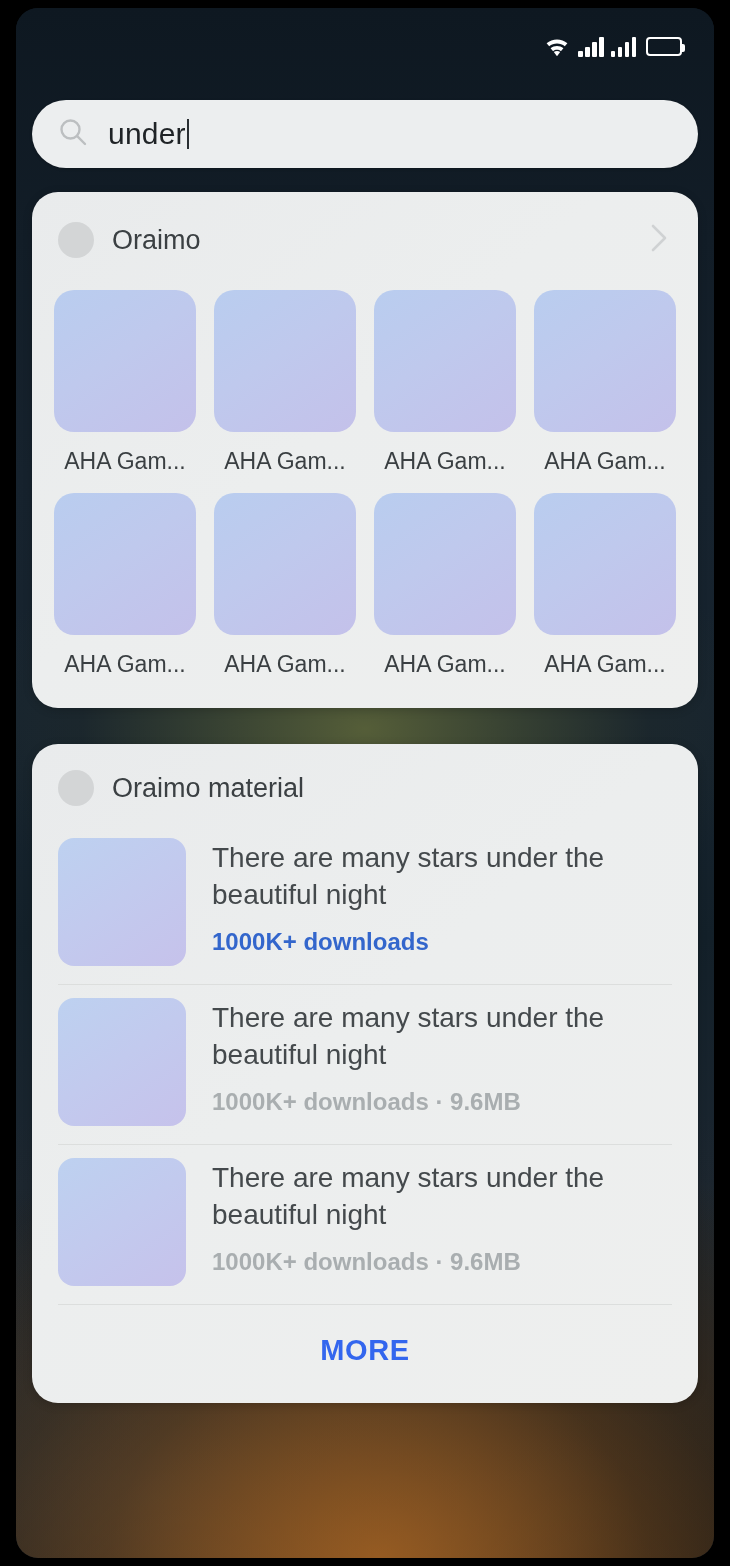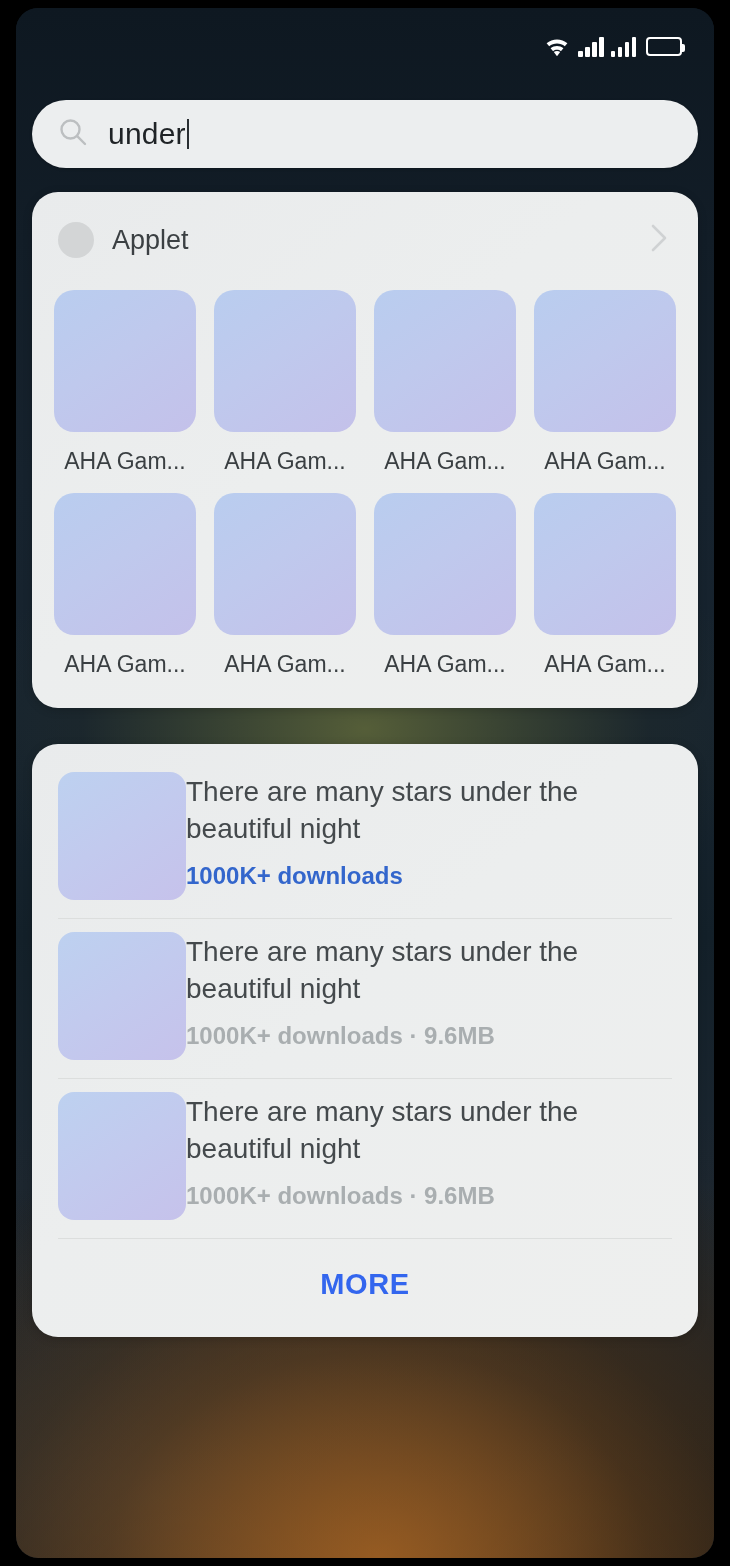--- a/index.html
+++ b/index.html
@@ -212,21 +212,21 @@
     height: 1px;
     background: #dcdedd;
   }
   .thumb {
     width: 128px;
     height: 128px;
     border-radius: 16px;
     flex: none;
     background: linear-gradient(145deg, #bdd1f0 0%, #c2caee 48%, #c6c2eb 100%);
   }
-  .item-text { flex: 1; min-width: 0; padding-top: 2px; }
+  .item-text { margin-left: 26px; flex: 1; min-width: 0; padding-top: 2px; }
   .item-title {
     font-size: 28px;
     line-height: 1.32;
     color: #44494c;
   }
   .item-meta {
     margin-top: 14px;
     font-size: 24px;
     color: #a9aeb0;
     font-weight: bold;
@@ -300,21 +300,21 @@
             <line x1="19.2" y1="19.2" x2="27" y2="27" stroke="#b4b7b9" stroke-width="2.4" stroke-linecap="round"></line>
           </svg>
         </span>
         <span class="search-value">under</span>
         <span class="caret"></span>
       </div>
 
       <div class="card">
         <div class="card-header">
           <span class="header-dot"></span>
-          <span class="card-title">Applet</span>
+          <span class="card-title">Oraimo</span>
           <span class="chevron">
             <svg width="26" height="40" viewBox="0 0 26 40">
               <polyline points="7,8 19,20 7,32" fill="none" stroke="#b9bcbd" stroke-width="2.6" stroke-linecap="round" stroke-linejoin="round"></polyline>
             </svg>
           </span>
         </div>
 
         <div class="grid">
           <div class="grid-item">
             <span class="tile"></span>
@@ -345,20 +345,24 @@
             <span class="tile-label">AHA Gam...</span>
           </div>
           <div class="grid-item">
             <span class="tile"></span>
             <span class="tile-label">AHA Gam...</span>
           </div>
         </div>
       </div>
 
       <div class="card" style="margin-top:36px;">
+        <div class="card-header">
+          <span class="header-dot"></span>
+          <span class="card-title">Oraimo material</span>
+        </div>
 
         <div class="list">
           <div class="list-item">
             <span class="thumb"></span>
             <span class="item-text">
               <span class="item-title">There are many stars under the beautiful night</span>
               <span class="item-meta accent" style="display:block;">1000K+ downloads</span>
             </span>
           </div>
 

